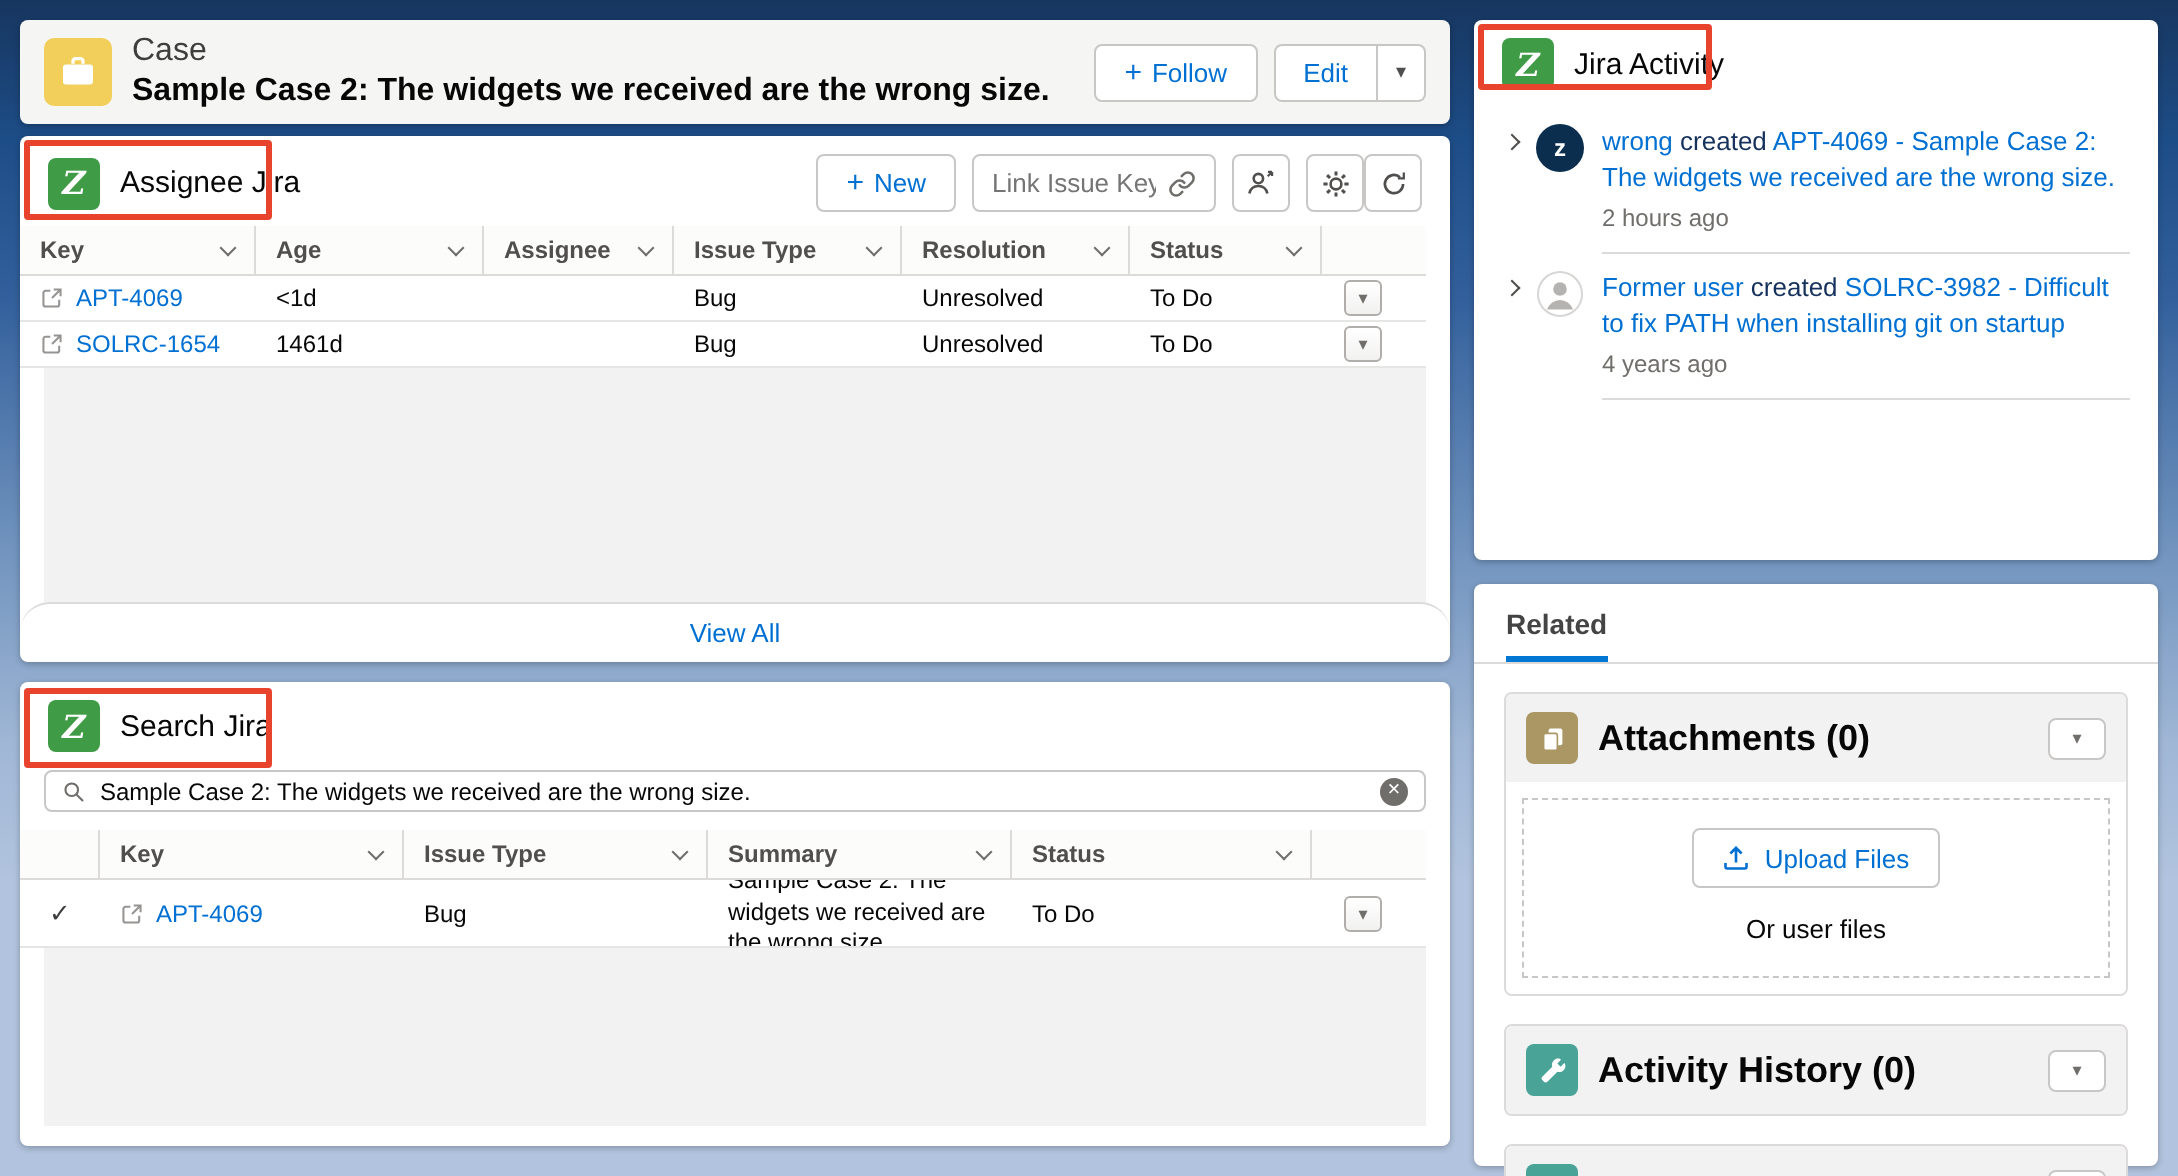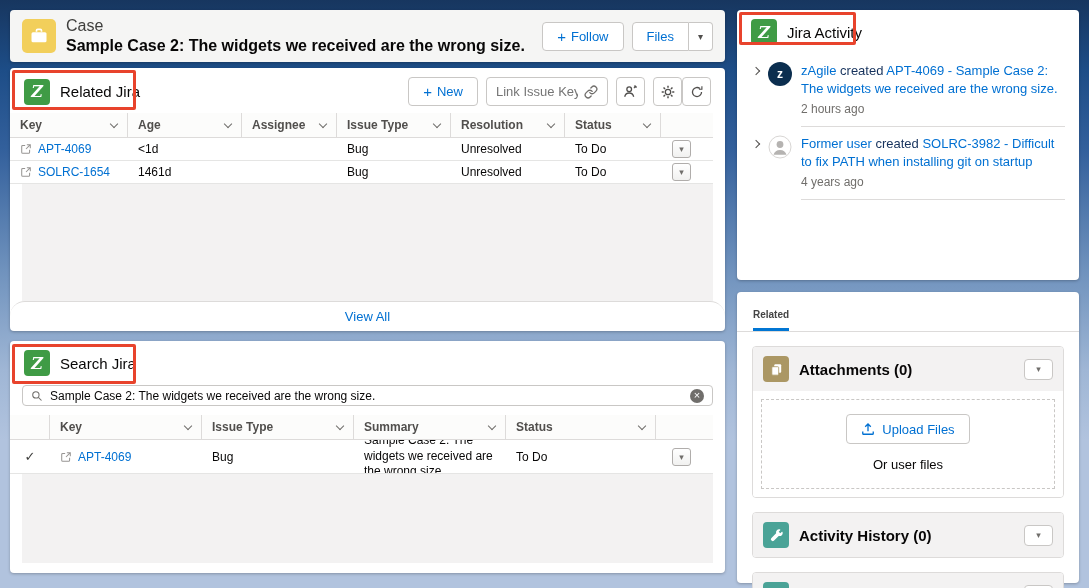--- a/index.html
+++ b/index.html
@@ -102,27 +102,27 @@
             display:flex; align-items:center; justify-content:center; }
   .avatar-navy { background:#0b2e4f; color:#fff; font-size:12px; font-weight:bold; }
   .act-text { font-size:13px; line-height:1.42; color:#16325c; }
   .act-text .link { white-space:normal; }
   .act-time { font-size:12px; color:#706e6b; margin-top:3px; }
   .ja-divider { border-top:1px solid #dddbda; margin:6px 14px 0 64px; }
 
   
   #panel-related { left:737px; top:292px; width:342px; height:291px; }
   .tab-strip { padding:12px 16px 0; border-bottom:1px solid #dddbda; }
-  .tab { display:inline-block; font-size:10px; font-weight:bold; color:#444;
+  .tab { display:inline-block; font-size:14px; font-weight:bold; color:#444;
          padding-bottom:8px; border-bottom:3px solid #0176d3; cursor:pointer; }
   .sub-card { margin:14px 15px 0; border:1px solid #dddbda; border-radius:4px; overflow:hidden; }
   .sub-head { background:#f3f2f2; display:flex; align-items:center; gap:10px; padding:9px 10px; }
   .sub-icon { width:26px; height:26px; border-radius:4px; flex:none;
               display:flex; align-items:center; justify-content:center; }
-  .sub-title { font-size:15px; font-weight:bold; color:#080707; }
+  .sub-title { font-size:18px; font-weight:bold; color:#080707; }
   .dd-btn { margin-left:auto; width:29px; height:21px; border:1px solid #c9c7c5; border-radius:4px;
             background:#fff; color:#706e6b; font-size:9px; display:flex; align-items:center;
             justify-content:center; cursor:pointer; }
   .attach-body { background:#fff; padding:8px; }
   .drop-zone { border:1px dashed #c9c7c5; padding:14px 10px 16px; text-align:center; }
   .upload-btn { display:inline-flex; align-items:center; gap:7px; height:30px; padding:0 14px;
                 border:1px solid #c9c7c5; border-radius:4px; background:#fff; color:#0070d2;
                 font-size:13px; cursor:pointer; }
   .drop-label { font-size:13px; color:#080707; margin-top:13px; }
 </style>
@@ -142,33 +142,33 @@
       <div class="entity-label">Case</div>
       <div class="page-title">Sample Case 2: The widgets we received are the wrong size.</div>
     </div>
     <div class="hdr-actions">
       <button class="btn">
         <span class="plus">+</span>
         <span>Follow</span>
       </button>
       <div class="btn-group">
         <button class="btn">
-          <span>Files</span>
+          <span>Edit</span>
         </button>
         <button class="btn" style="padding:0 9px;">
           <span class="caret">▾</span>
         </button>
       </div>
     </div>
   </div>
 
   <div id="card-related-jira" class="card">
     <div class="panel-head">
       <span class="jira-icon">Z</span>
-      <span class="panel-title">Related Jira</span>
+      <span class="panel-title">Assignee Jira</span>
       <div class="rj-toolbar">
         <button class="btn">
           <span class="plus">+</span>
           <span>New</span>
         </button>
         <span class="input-box">
           <input placeholder="Link Issue Key" style="">
           <svg width="14" height="14" viewBox="0 0 24 24" fill="none" stroke="#706e6b" stroke-width="2.2" stroke-linecap="round">
             <path d="M10 13a5 5 0 0 0 7.54.54l3-3a5 5 0 0 0-7.07-7.07l-1.72 1.71"></path>
             <path d="M14 11a5 5 0 0 0-7.54-.54l-3 3a5 5 0 0 0 7.07 7.07l1.71-1.71"></path>
@@ -340,21 +340,21 @@
     <div class="panel-head">
       <span class="jira-icon">Z</span>
       <span class="panel-title">Jira Activity</span>
     </div>
 
     <div class="ja-item">
       <span class="chev-right"></span>
       <span class="avatar avatar-navy">z</span>
       <div>
         <div class="act-text">
-          <a class="link">zAgile</a>
+          <a class="link">wrong</a>
           <span>created</span>
           <a class="link">APT-4069 - Sample Case 2: The widgets we received are the wrong size.</a>
         </div>
         <div class="act-time">2 hours ago</div>
       </div>
     </div>
     <div class="ja-divider"></div>
 
     <div class="ja-item">
       <span class="chev-right"></span>

